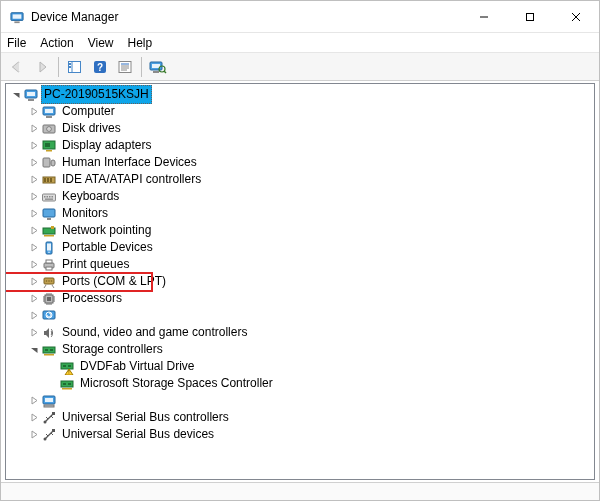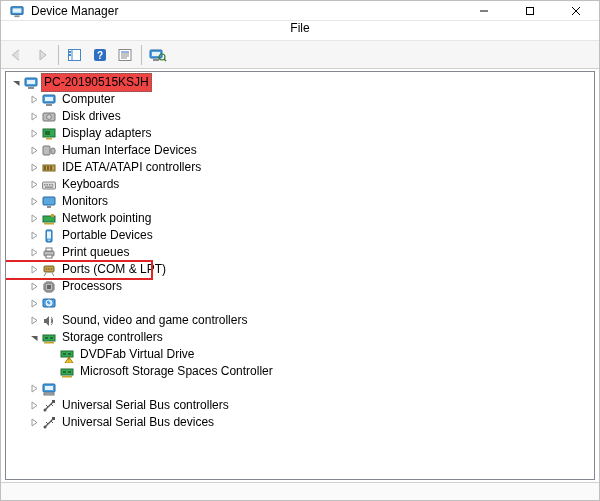--- a/index.html
+++ b/index.html
@@ -1,39 +1,39 @@
 <!DOCTYPE html>
 <html><head>
 <meta charset="utf-8">
 <style>
   * { box-sizing: border-box; }
   html, body { margin: 0; padding: 0; font-family: "Segoe UI", Tahoma, sans-serif; font-size: 12px; color: #000; background: #fff; }
   .window { width: 600px; height: 501px; border: 1px solid #bfbfbf; display: flex; flex-direction: column; background: #fff; }
   
-  .titlebar { height: 20px; display: flex; align-items: center; padding-left: 8px; background: #fff; border-bottom: 1px solid #e6e6e6; }
+  .titlebar { height: 32px; display: flex; align-items: center; padding-left: 8px; background: #fff; border-bottom: 1px solid #e6e6e6; }
   .titlebar .title-icon { width: 16px; height: 16px; margin-right: 6px; display: flex; align-items: center; justify-content: center; }
   .titlebar .title-text { flex: 0 0 auto; }
   .titlebar .spacer { flex: 1; }
   .titlebar .win-btn { width: 46px; height: 30px; display: flex; align-items: center; justify-content: center; }
   
-  .menubar { height: 20px; display: flex; align-items: center; padding: 0 6px; gap: 14px; border-bottom: 1px solid #e6e6e6; flex-direction: column; }
+  .menubar { height: 20px; display: flex; align-items: center; padding: 0 6px; gap: 14px; border-bottom: 1px solid #e6e6e6; }
   .menubar .menu-item { cursor: default; }
   
   .toolbar { height: 28px; display: flex; align-items: center; padding: 2px 4px; border-bottom: 1px solid #d0d0d0; gap: 1px; background: #f6f6f6; }
   .tool-btn { width: 24px; height: 22px; display: flex; align-items: center; justify-content: center; border: 1px solid transparent; }
   .tool-btn.disabled { opacity: .4; }
   .tool-sep { width: 1px; height: 20px; background: #c0c0c0; margin: 0 3px; }
   
   .panel { flex: 1; border: 1px solid #828790; margin: 2px 4px; overflow: auto; background: #fff; position: relative; }
   .tree { padding: 2px 0 6px 0; }
   .tree-row { display: flex; align-items: center; height: 17px; line-height: 17px; white-space: nowrap; }
   .tree-row .expander { width: 13px; height: 17px; display: flex; align-items: center; justify-content: center; flex-shrink: 0; cursor: default; color: #9a9a9a; }
   .tree-row .node-icon { width: 16px; height: 16px; flex-shrink: 0; display: flex; align-items: center; justify-content: center; margin: 0 2px 0 0; }
   .tree-row .node-label { padding: 0 3px; }
-  .tree-row.selected .node-label { background: #ef4444; border: 1px dotted #606060; padding: 0 2px; }
+  .tree-row.selected .node-label { background: #0ea5e9; border: 1px dotted #606060; padding: 0 2px; }
   .indent-0 { padding-left: 4px; }
   .indent-1 { padding-left: 22px; }
   .indent-2 { padding-left: 40px; }
   .highlight { position: absolute; border: 2px solid #e02424; pointer-events: none; }
   .statusbar { height: 18px; border-top: 1px solid #d0d0d0; background: #fafafa; }
 </style>
 </head>
 <body>
 
 <div class="window">

